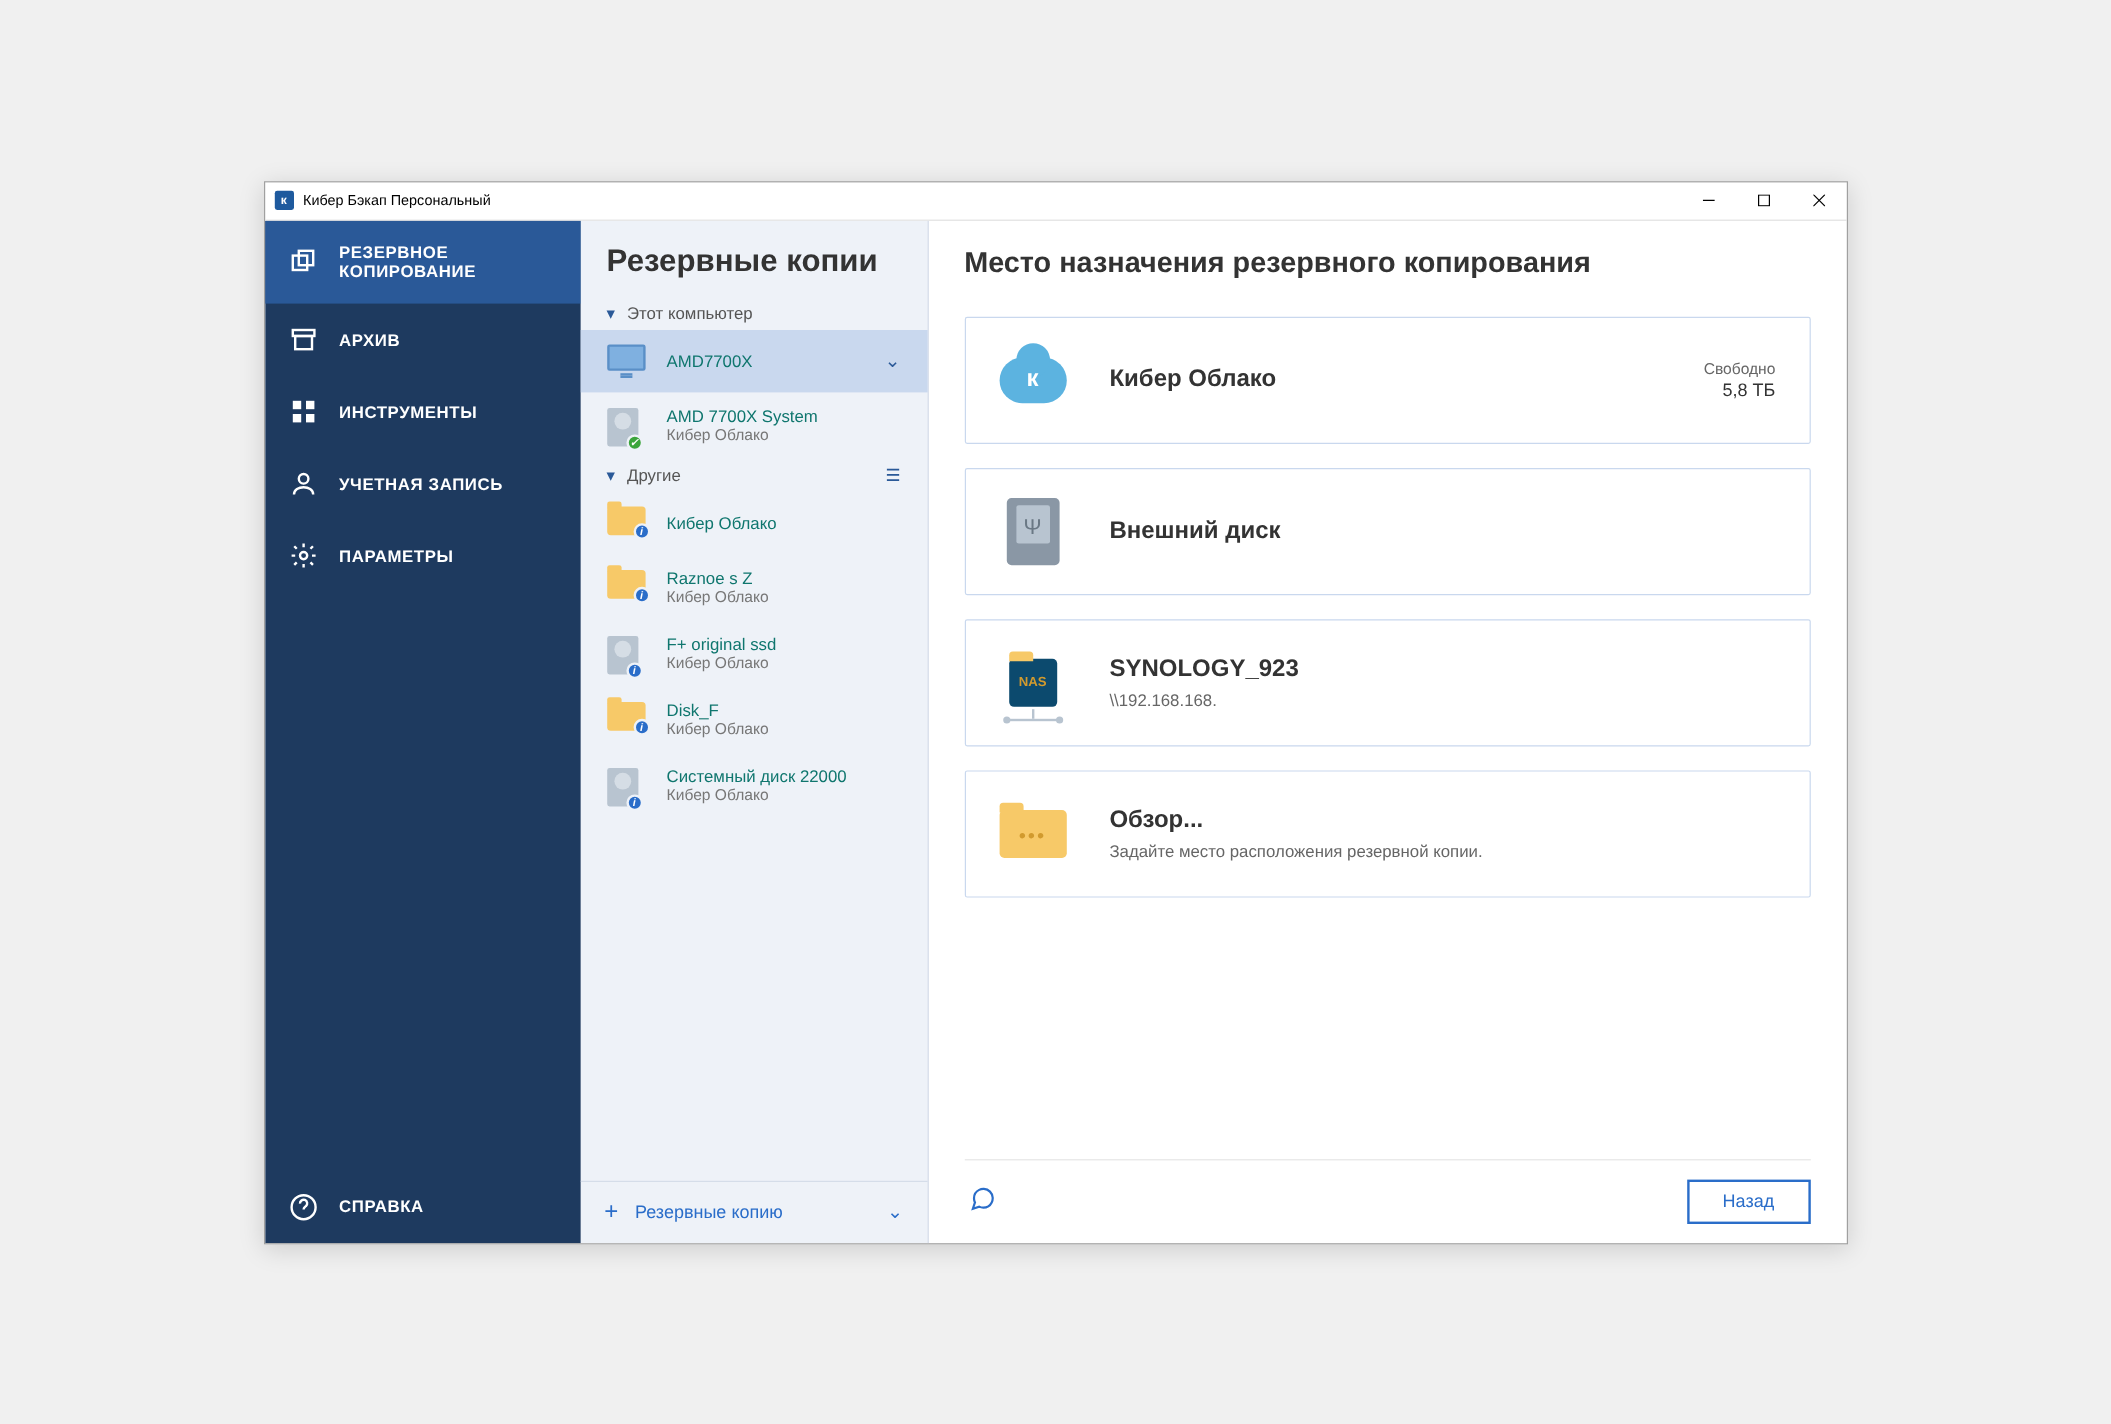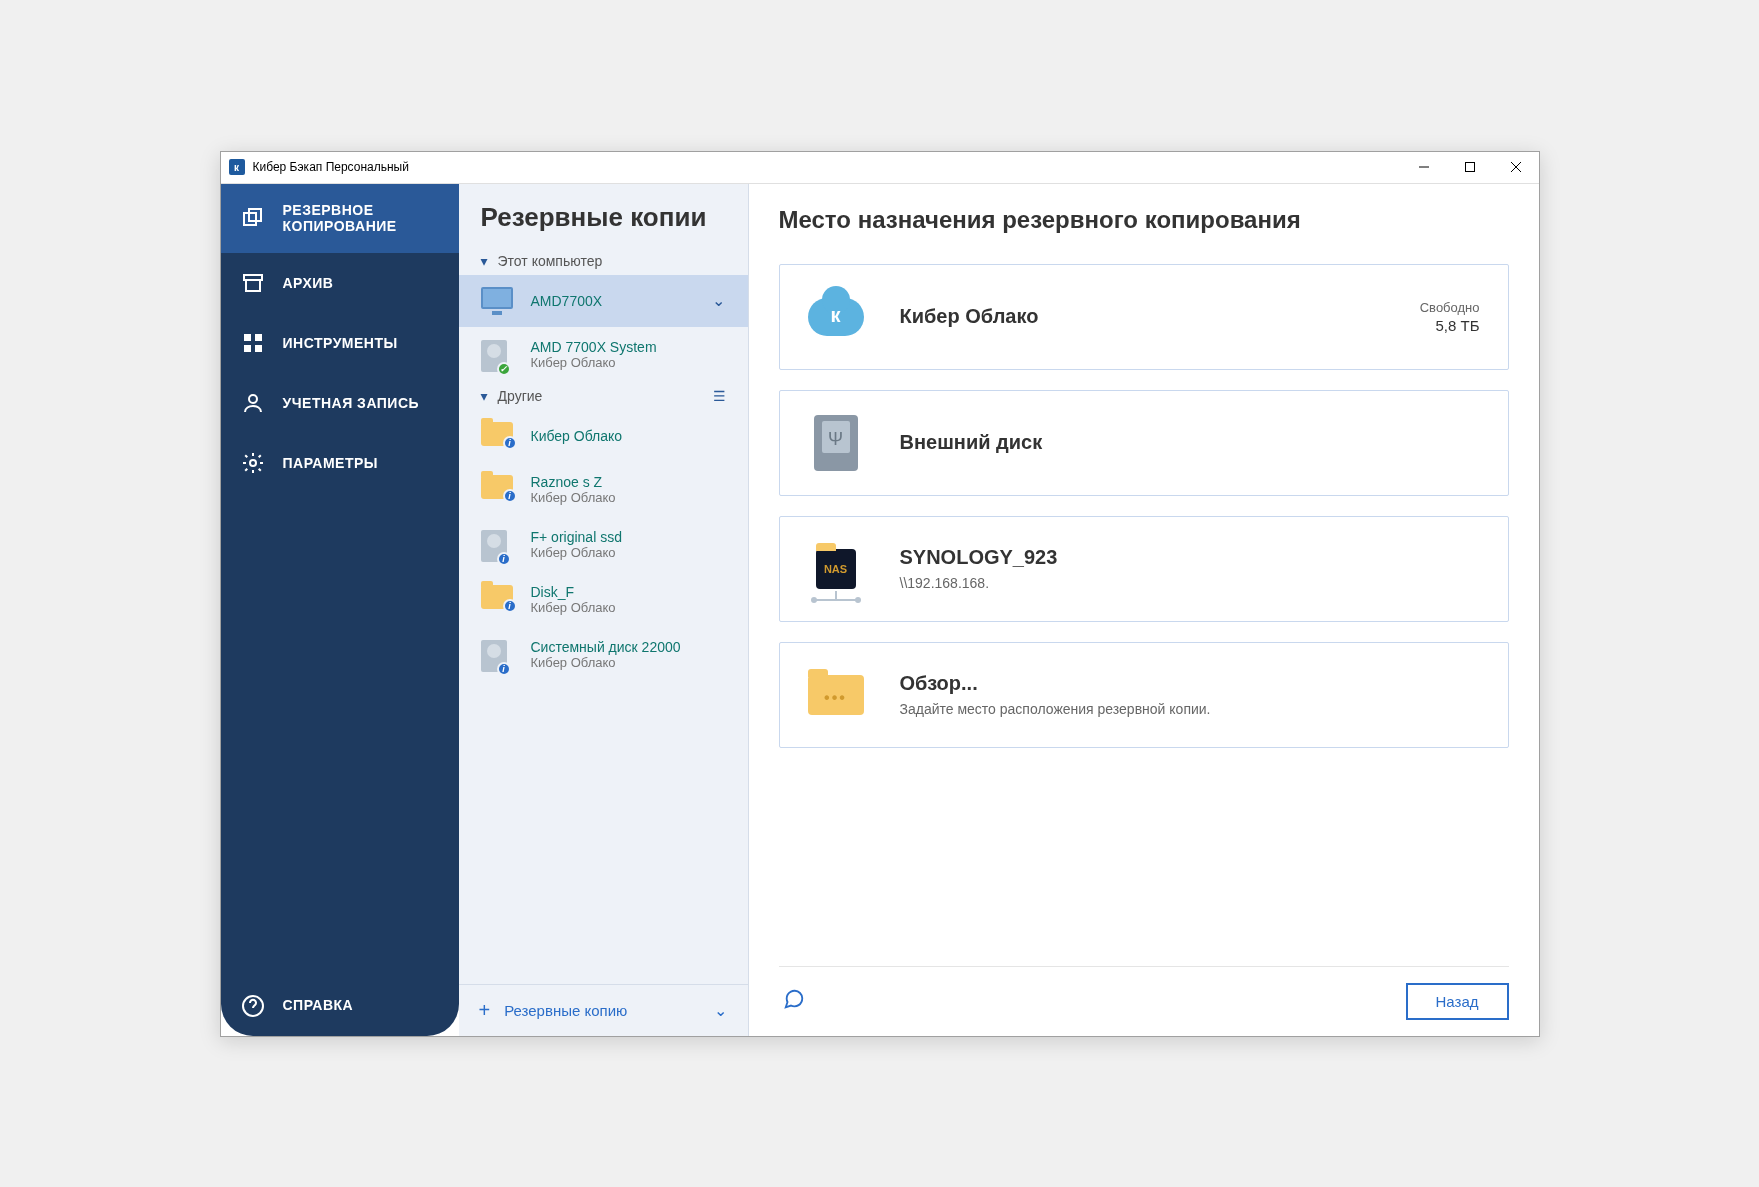--- a/index.html
+++ b/index.html
@@ -5,21 +5,21 @@
 * { margin: 0; padding: 0; box-sizing: border-box; font-family: "Segoe UI", Arial, sans-serif; }
 body { background: #f0f0f0; display: flex; justify-content: center; align-items: center; height: 100vh; }
 .window { width: 1320px; height: 886px; background: #fff; border: 1px solid #a0a0a0; display: flex; flex-direction: column; box-shadow: 0 4px 20px rgba(0,0,0,0.15); }
 .titlebar { height: 32px; display: flex; align-items: center; padding: 0 0 0 8px; border-bottom: 1px solid #e0e0e0; }
 .titlebar-icon { width: 16px; height: 16px; background: #1e5a9e; display: flex; align-items: center; justify-content: center; color: #fff; font-size: 10px; font-weight: bold; border-radius: 2px; margin-right: 8px; }
 .titlebar-text { font-size: 12px; color: #000; flex: 1; }
 .win-controls { display: flex; }
 .win-btn { width: 46px; height: 32px; display: flex; align-items: center; justify-content: center; cursor: pointer; }
 .win-btn svg { width: 10px; height: 10px; }
 .body { flex: 1; display: flex; overflow: hidden; }
-.nav { width: 238px; background: #1e3a5f; display: flex; flex-direction: column; border-radius: 32px; }
+.nav { width: 263px; background: #1e3a5f; display: flex; flex-direction: column; }
 .nav-item { display: flex; align-items: center; padding: 18px 20px; color: #fff; cursor: pointer; gap: 18px; }
 .nav-item.active { background: #2a5998; }
 .nav-item .icon { width: 24px; height: 24px; flex-shrink: 0; display:flex; align-items:center; justify-content:center; }
 .nav-item .label { font-size: 14px; font-weight: 600; letter-spacing: 0.5px; line-height: 1.2; }
 .nav-spacer { flex: 1; }
 .panel { width: 290px; background: #eef2f8; border-right: 1px solid #d5dde9; display: flex; flex-direction: column; }
 .panel-title { font-size: 26px; font-weight: 600; color: #333; padding: 18px 22px 14px; }
 .section { display: flex; align-items: center; padding: 6px 22px; color: #555; font-size: 14px; gap: 10px; }
 .section .chevron { color: #2a5998; }
 .section .menu-icon { margin-left: auto; color: #2a5998; cursor: pointer; }
@@ -58,21 +58,21 @@
 .hdd .badge.ok { background:#3ba53b; }
 .folder { width:32px; height:24px; background:#f7c968; border-radius:3px; position:relative; }
 .folder::before { content:''; position:absolute; top:-4px; left:0; width:12px; height:6px; background:#f7c968; border-radius:2px 2px 0 0; }
 .folder .badge { position:absolute; bottom:-4px; right:-4px; width:14px; height:14px; border-radius:50%; background:#2a6dc9; border:2px solid #eef2f8; display:flex; align-items:center; justify-content:center; color:#fff; font-size:9px; font-weight:bold; font-style:italic; }
 .cloud-icon { width:56px; height:38px; background:#5cb3e0; border-radius:20px; position:relative; }
 .cloud-icon::before { content:''; position:absolute; top:-12px; left:14px; width:28px; height:28px; background:#5cb3e0; border-radius:50%; }
 .cloud-icon .k { position:absolute; top:50%; left:50%; transform:translate(-50%,-55%); color:#fff; font-weight:bold; font-size:20px; }
 .ext-disk { width:44px; height:56px; background:#8a97a5; border-radius:4px; position:relative; }
 .ext-disk::before { content:''; position:absolute; top:6px; left:50%; transform:translateX(-50%); width:28px; height:32px; background:#b8c4d0; border-radius:2px; }
 .ext-disk .usb { position:absolute; top:14px; left:50%; transform:translateX(-50%); color:#6a7885; font-size:18px; }
-.nas-folder { width:40px; height:40px; background:#0f172a; border-radius:4px; position:relative; }
+.nas-folder { width:40px; height:40px; background:#0c4a6e; border-radius:4px; position:relative; }
 .nas-folder::before { content:''; position:absolute; top:-6px; left:0; width:20px; height:8px; background:#f7c968; border-radius:3px 3px 0 0; }
 .nas-folder .lbl { position:absolute; top:50%; left:50%; transform:translate(-50%,-50%); color:#d19a2e; font-size:11px; font-weight:bold; }
 .nas-folder::after { content:''; position:absolute; bottom:-10px; left:50%; transform:translateX(-50%); width:2px; height:8px; background:#b8c4d0; }
 .nas-stand { position:absolute; bottom:-12px; left:50%; transform:translateX(-50%); width:44px; height:2px; background:#b8c4d0; }
 .nas-stand::before,.nas-stand::after { content:''; position:absolute; width:6px; height:6px; background:#b8c4d0; border-radius:50%; top:-2px; }
 .nas-stand::before { left:-3px; } .nas-stand::after { right:-3px; }
 .browse-folder { width:56px; height:40px; background:#f7c968; border-radius:4px; position:relative; }
 .browse-folder::before { content:''; position:absolute; top:-6px; left:0; width:20px; height:8px; background:#f7c968; border-radius:3px 3px 0 0; }
 .browse-folder .dots { position:absolute; bottom:8px; left:50%; transform:translateX(-50%); color:#d19a2e; font-size:16px; font-weight:bold; letter-spacing:2px; }
 </style>

